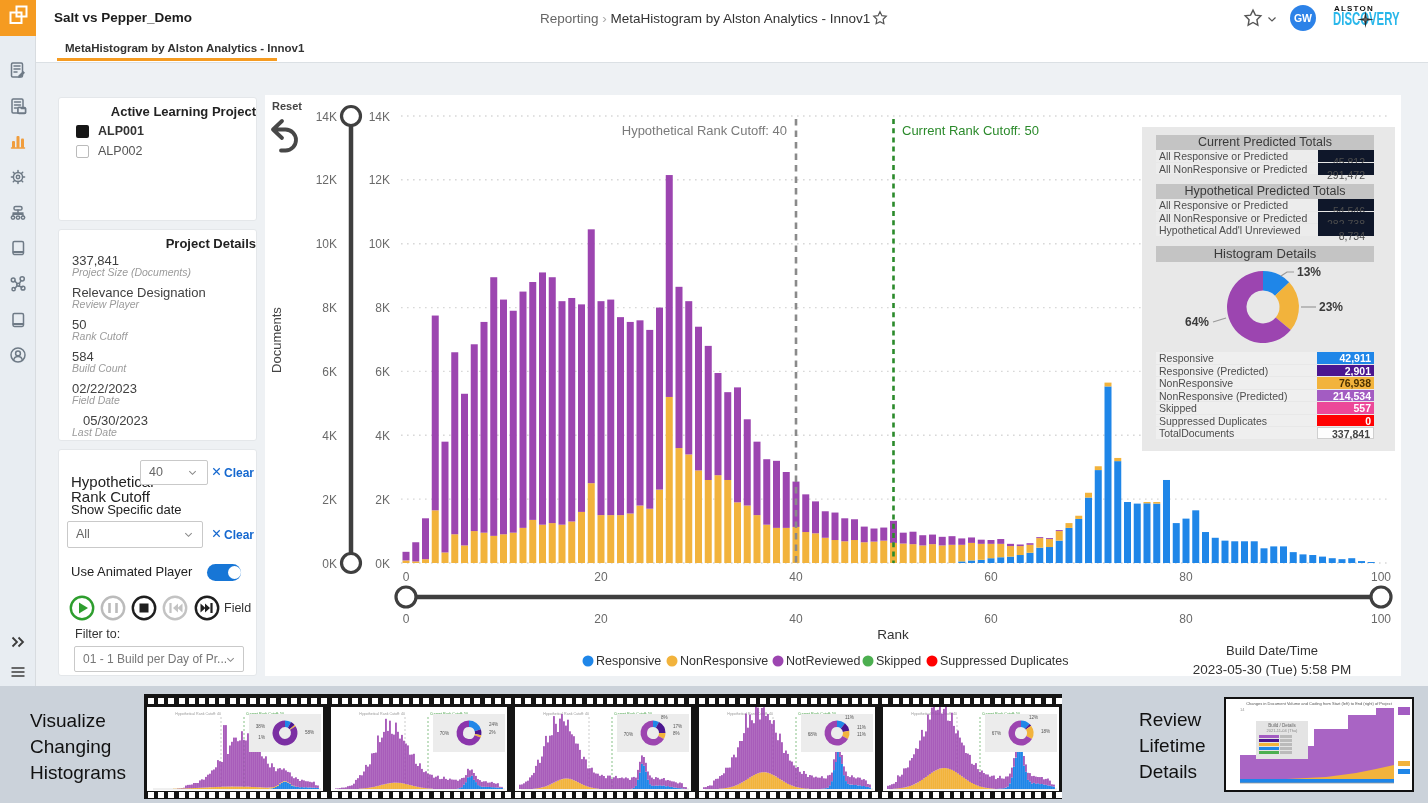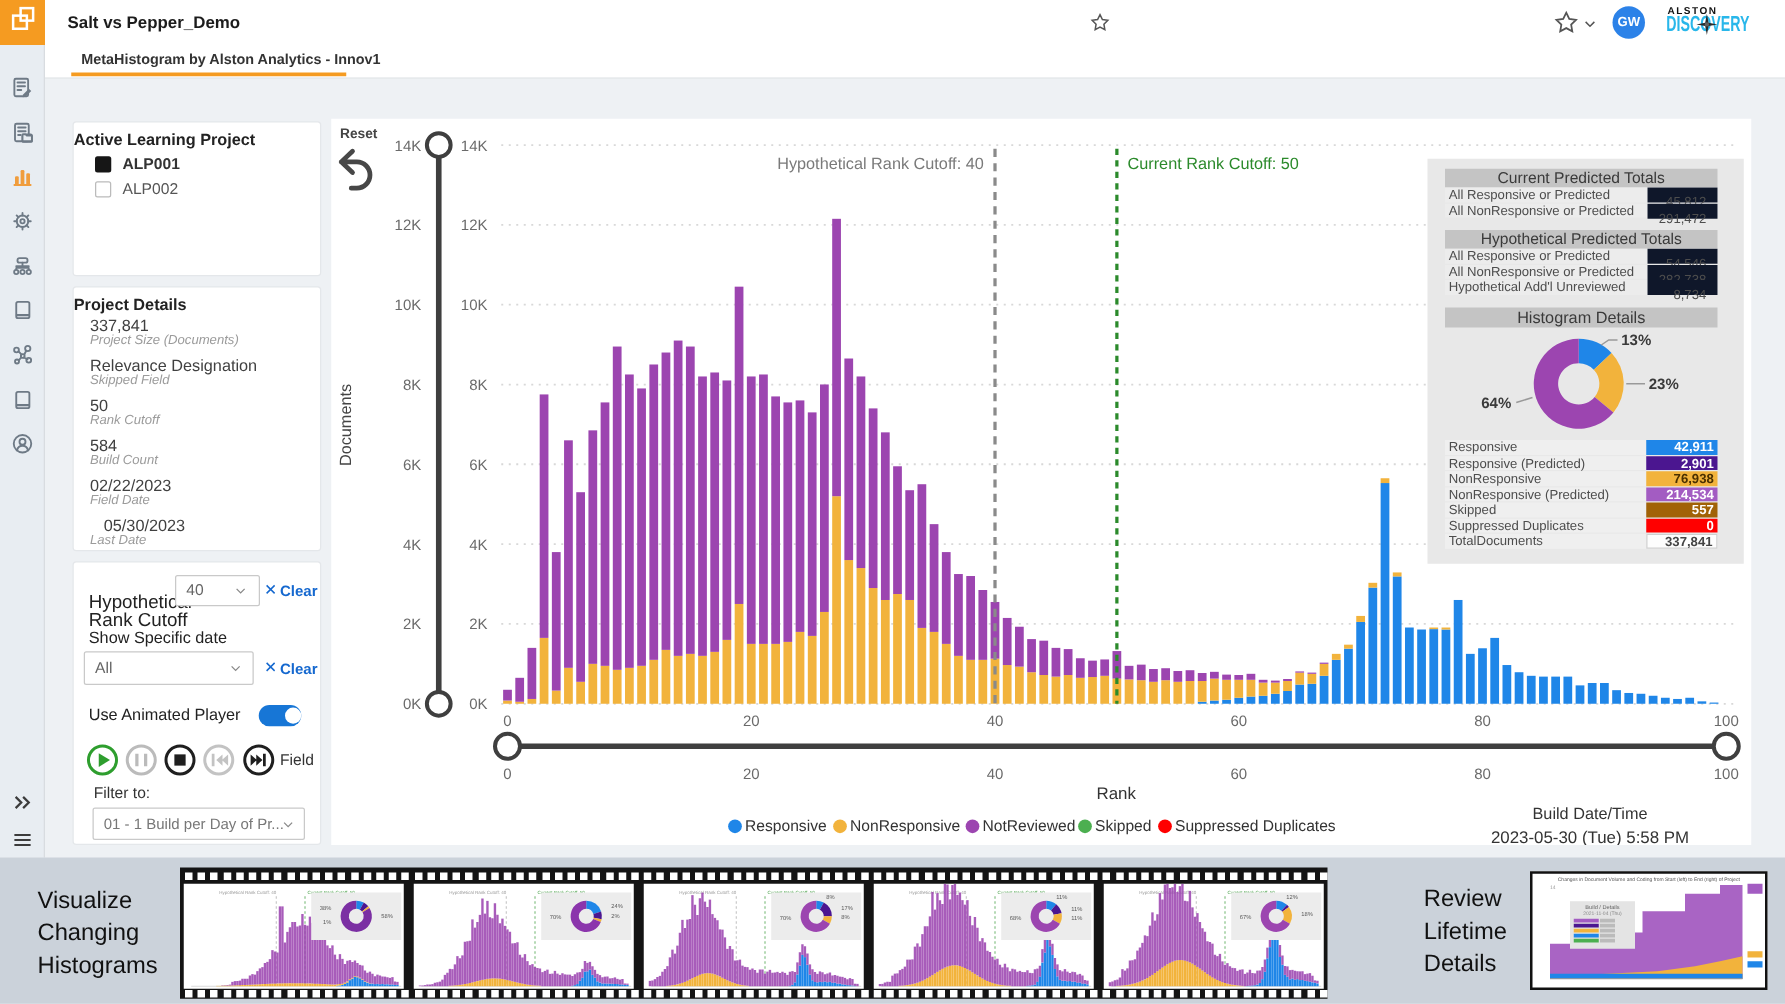--- a/index.html
+++ b/index.html
@@ -5,21 +5,21 @@
 .abs{position:absolute}
 #sidebar{position:absolute;left:0;top:0;width:36px;height:686px;background:#e8edf2;border-right:1px solid #d8dce0}
 #logo{position:absolute;left:0;top:0;width:36px;height:36px;background:#f59b21}
 .sic{position:absolute;left:9px;width:18px;height:18px}
 #topbar{position:absolute;left:36px;top:0;width:1392px;height:36px;background:#fff}
 #tabrow{position:absolute;left:36px;top:36px;width:1392px;height:27px;background:#fff;border-bottom:1px solid #dbe0e4}
 #content{position:absolute;left:36px;top:63px;width:1392px;height:623px;background:#eef1f4}
 #chartpanel{position:absolute;left:265px;top:95px;width:1136px;height:581px;background:#fff}
 .card{position:absolute;left:58px;width:199px;background:#fff;border:1px solid #e4e7ea;border-radius:3px}
 .ax{font-size:12px;fill:#6a6a6a}
-.ctitle{font-weight:bold;font-size:13px;color:#222;text-align:left;padding-top:6px}
+.ctitle{font-weight:bold;font-size:13px;color:#222;text-align:right;padding-top:6px}
 .val{font-size:13px;color:#404040}
 .cap{font-size:10.5px;color:#9b9b9b;font-style:italic}
 .ddl{position:absolute;border:1px solid #c9c9c9;border-radius:2px;background:#fff;font-size:12.5px;color:#666}
 .clear{position:absolute;color:#1568cf;font-weight:bold;font-size:12px}
 #statspanel{position:absolute;left:877px;top:32px;width:253px;height:324px;background:#e8e8e8}
 .shead{position:absolute;left:14px;width:218px;background:#c4c4c4;color:#3a3a3a;font-size:12.5px;text-align:center;height:15px;line-height:15px}
 .srow{position:absolute;left:14px;width:218px;height:12.5px;font-size:10.5px;line-height:12px;color:#4d4d4d}
 .srl{position:absolute;left:0;top:0;width:162px;height:11.5px;background:#ececec;padding-left:3px}
 .srv{position:absolute;left:162px;top:0;width:56px;height:11.5px;background:#fdfdfd;border:6px solid #0f172a;text-align:right;padding-right:3px}
 .vrow{position:absolute;left:14px;width:218px;height:12.5px;font-size:10.5px;line-height:12px;color:#4d4d4d}
@@ -89,20 +89,21 @@
     <svg class="sic" style="top:663px" viewBox="0 0 18 18" stroke="#3c3c3c" stroke-width="1.6">
       <path d="M2.5 5h13M2.5 9h13M2.5 13h13"></path>
     </svg>
   </div>
 <div id="logo"><svg width="36" height="36" viewBox="0 0 36 36" fill="none" stroke="#fff" stroke-width="2">
       <rect x="10.5" y="12.5" width="11" height="10.5"></rect>
       <rect x="16.5" y="6.5" width="10" height="10"></rect>
     </svg></div>
 <div id="topbar">
     <div class="abs" style="left:18px;top:10px;font-size:13.5px;font-weight:bold;color:#1c1c1c">Salt vs Pepper_Demo</div>
+    <div class="abs" style="left:504px;top:11px;font-size:13.5px;color:#666">Reporting <span style="color:#aaa">›</span> <span style="color:#333">MetaHistogram by Alston Analytics - Innov1</span></div>
     <svg class="abs" style="left:836px;top:10px" width="16" height="16" viewBox="0 0 24 24" fill="none" stroke="#555" stroke-width="1.8">
       <path d="M12 2.6l2.9 5.9 6.5.9-4.7 4.6 1.1 6.5L12 17.4l-5.8 3.1 1.1-6.5L2.6 9.4l6.5-.9z"></path>
     </svg>
     <svg class="abs" style="left:1207px;top:8px" width="20" height="20" viewBox="0 0 24 24" fill="none" stroke="#555" stroke-width="1.7">
       <path d="M12 2.6l2.9 5.9 6.5.9-4.7 4.6 1.1 6.5L12 17.4l-5.8 3.1 1.1-6.5L2.6 9.4l6.5-.9z"></path>
     </svg>
     <svg class="abs" style="left:1230px;top:13px" width="12" height="12" viewBox="0 0 24 24" fill="none" stroke="#555" stroke-width="2.4">
       <path d="M5 9l7 7 7-7"></path>
     </svg>
     <div class="abs" style="left:1254px;top:5px;width:26px;height:26px;border-radius:50%;background:#2c82e8;color:#fff;font-size:10.5px;font-weight:bold;text-align:center;line-height:26px">GW</div>
@@ -123,21 +124,21 @@
     <div class="abs" style="left:17px;top:27px;width:13px;height:13px;background:#161616;border-radius:2px"></div>
     <div class="abs" style="left:39px;top:26px;font-size:12.5px;color:#333;font-weight:bold">ALP001</div>
     <div class="abs" style="left:17px;top:47px;width:13px;height:13px;background:#fff;border:1.5px solid #bbb;border-radius:2px"></div>
     <div class="abs" style="left:39px;top:46px;font-size:12.5px;color:#555">ALP002</div>
   </div>
 <div class="card" style="top:229px;height:212px">
     <div class="ctitle">Project Details</div>
     <div class="abs val" style="left:13px;top:23px">337,841</div>
     <div class="abs cap" style="left:13px;top:36px">Project Size (Documents)</div>
     <div class="abs val" style="left:13px;top:55px">Relevance Designation</div>
-    <div class="abs cap" style="left:13px;top:68px">Skipped Field</div>
+    <div class="abs cap" style="left:13px;top:68px">Review Player</div>
     <div class="abs val" style="left:13px;top:87px">50</div>
     <div class="abs cap" style="left:13px;top:100px">Rank Cutoff</div>
     <div class="abs val" style="left:13px;top:119px">584</div>
     <div class="abs cap" style="left:13px;top:132px">Build Count</div>
     <div class="abs val" style="left:13px;top:151px">02/22/2023</div>
     <div class="abs cap" style="left:13px;top:164px">Field Date</div>
     <div class="abs val" style="left:24px;top:183px">05/30/2023</div>
     <div class="abs cap" style="left:13px;top:196px">Last Date</div>
   </div>
 <div class="card" style="top:449px;height:227px">
@@ -481,21 +482,21 @@
       <div class="vrow" style="top:250.0px">
         <div class="vrl">NonResponsive</div>
         <div class="vrv" style="background:#f2b33c;color:#4a3000;">76,938</div>
       </div>
       <div class="vrow" style="top:262.5px">
         <div class="vrl">NonResponsive (Predicted)</div>
         <div class="vrv" style="background:#a35cc2;color:#fff;">214,534</div>
       </div>
       <div class="vrow" style="top:275.0px">
         <div class="vrl">Skipped</div>
-        <div class="vrv" style="background:#a16207;color:#fff;">557</div>
+        <div class="vrv" style="background:#ec4899;color:#fff;">557</div>
       </div>
       <div class="vrow" style="top:287.5px">
         <div class="vrl">Suppressed Duplicates</div>
         <div class="vrv" style="background:#ff0000;color:#fff;">0</div>
       </div>
       <div class="vrow" style="top:300.0px">
         <div class="vrl">TotalDocuments</div>
         <div class="vrv" style="background:#fdfdfd;color:#444;border:1px solid #cfcfcf;">337,841</div>
       </div>
     </div>

